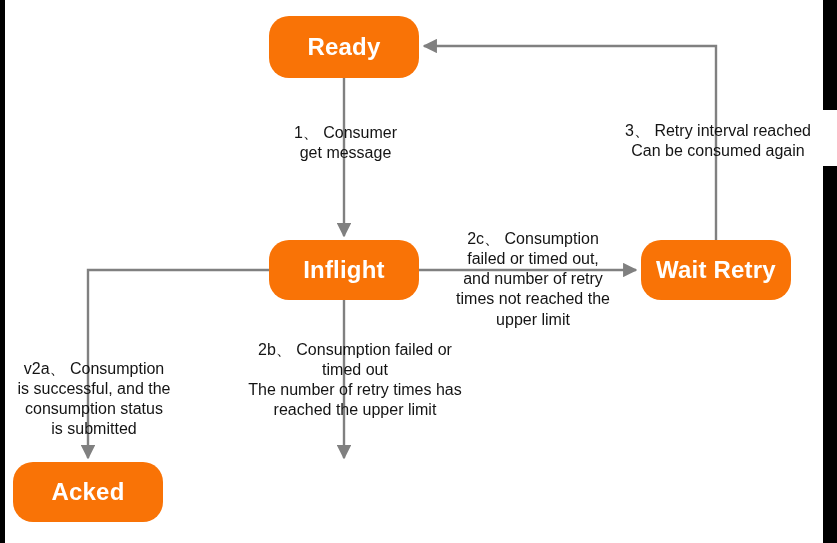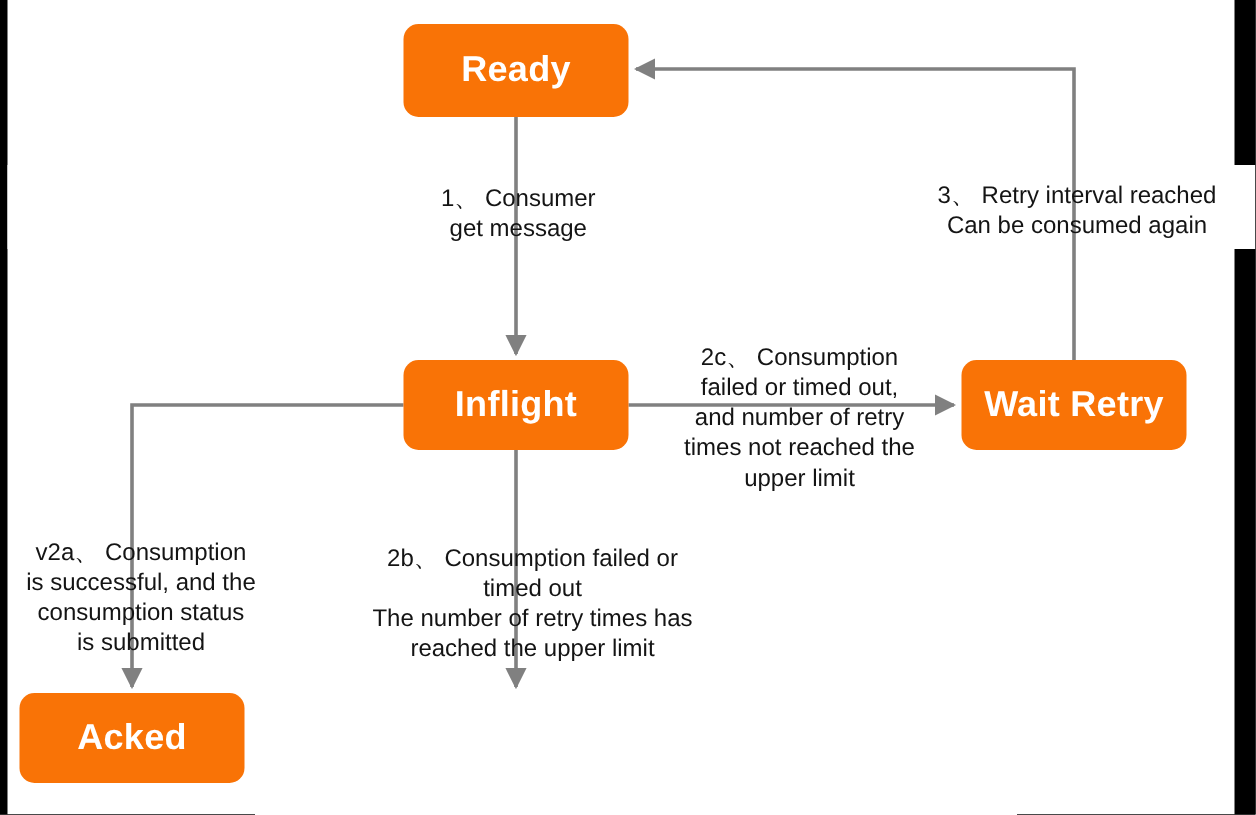--- a/index.html
+++ b/index.html
@@ -27,21 +27,21 @@
   .svg-layer {
     position: absolute;
     left: 0; top: 0;
     width: 837px;
     height: 543px;
   }
 
   .node {
     position: absolute;
     background: #f97306;
-    border-radius: 10px;
+    border-radius: 20px;
     color: #ffffff;
     display: flex;
     align-items: center;
     justify-content: center;
     font-size: 24px;
     font-weight: 600;
     letter-spacing: 0.2px;
     box-sizing: border-box;
   }
 
@@ -118,18 +118,18 @@
 upper limit</div>
 
   <div class="edge-label" style="left:600px; top:121px; width:236px;">3、 Retry interval reached
 Can be consumed again</div>
 
   <div class="edge-label" style="left:4px; top:340px; width:180px;margin-top:19px;">v2a、 Consumption
 is successful, and the
 consumption status
 is submitted</div>
 
-  <div class="edge-label" style="left:225px; top:340px; width:260px;margin-top:23px;">2b、 Consumption failed or
+  <div class="edge-label" style="left:225px; top:340px; width:260px;">2b、 Consumption failed or
 timed out
 The number of retry times has
 reached the upper limit</div>
 
 </div>
 
 </body></html>

